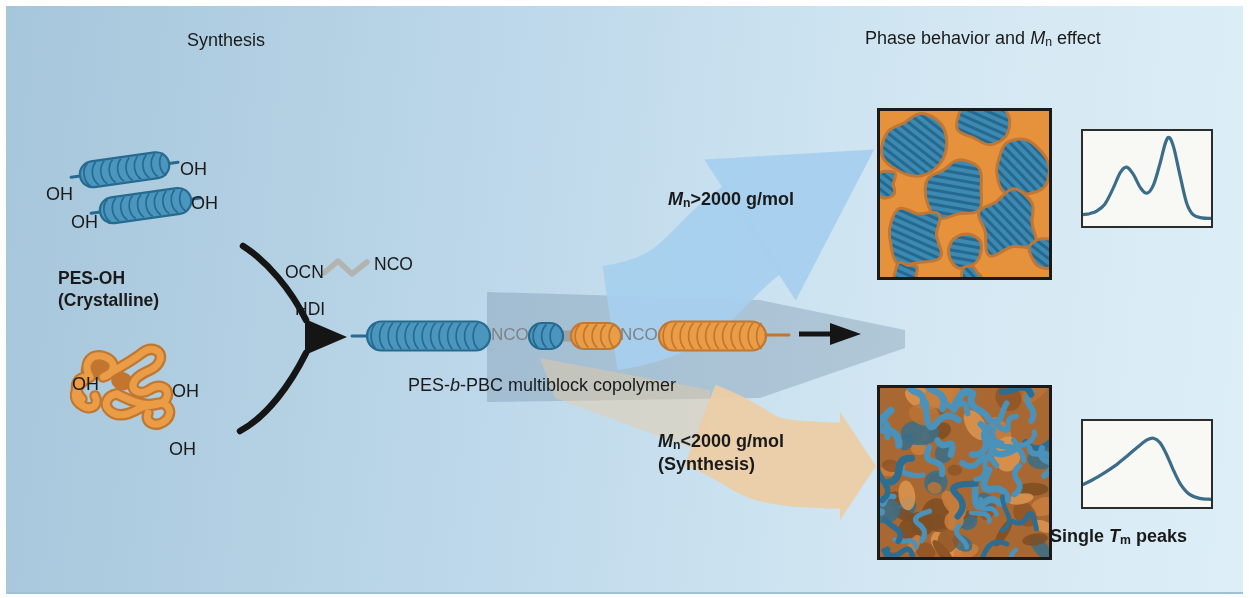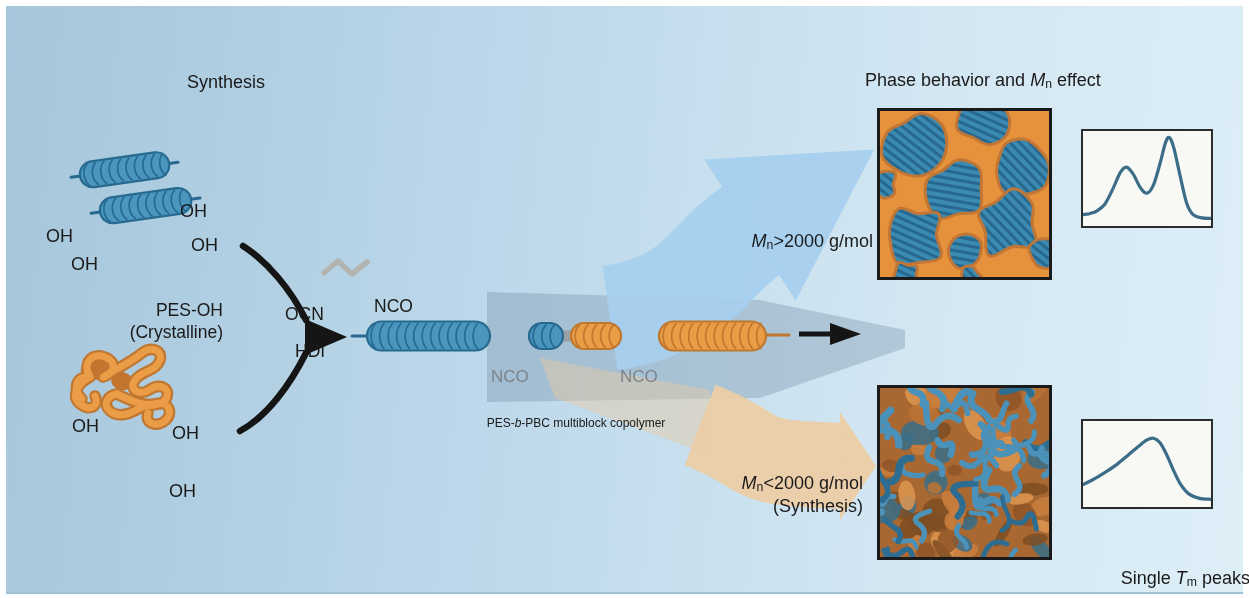--- a/index.html
+++ b/index.html
@@ -3,24 +3,24 @@
 <meta charset="utf-8">
 <style>
   html,body{margin:0;padding:0;background:#ffffff;}
   .page{position:relative;width:1249px;height:598px;overflow:hidden;
         font-family:"Liberation Sans",sans-serif;color:#1a1a1a;background:#ffffff;}
   .panel{position:absolute;left:6px;top:6px;width:1237px;height:586px;
          background:linear-gradient(96deg,#a6c6db 0%,#bdd8ea 40%,#d4e8f3 75%,#ddeef7 100%);
          border-bottom:2px solid #9fc2d8;}
   svg{display:block;}
   #scene{position:absolute;left:0;top:0;}
-  .lbl{position:absolute;font-size:17.5px;line-height:1.25;white-space:nowrap;color:#1a1a1a;margin-top:42px;}
+  .lbl{position:absolute;font-size:17.5px;line-height:1.25;white-space:nowrap;color:#1a1a1a;}
   .title{font-size:18px;}
   .oh{font-size:18px;}
-  .center{text-align:right;white-space:normal;}
+  .center{text-align:left;white-space:normal;font-weight:bold;}
   .graytxt{color:#7d8388;font-size:17px;}
   .branch{font-size:18px;line-height:1.3;}
   .cap{font-size:18px;}
   .iv{font-style:italic;}
   sub{font-size:68%;vertical-align:-0.18em;line-height:0;}
   .morph{position:absolute;border:3px solid #1a1a1a;background:#e6923d;}
   .curvebox{position:absolute;border:2.5px solid #2c2c2c;background:#f8f8f5;}
 </style>
 </head>
 <body>
@@ -152,33 +152,33 @@
 
   <div class="lbl oh" style="left:180px;top:158px">OH</div>
   <div class="lbl oh" style="left:46px;top:183px">OH</div>
   <div class="lbl oh" style="left:71px;top:211px">OH</div>
   <div class="lbl oh" style="left:191px;top:192px">OH</div>
 
   <div class="lbl oh" style="left:72px;top:373px">OH</div>
   <div class="lbl oh" style="left:172px;top:380px">OH</div>
   <div class="lbl oh" style="left:169px;top:438px">OH</div>
 
-  <div class="lbl center" style="left:58px;top:258px;width:165px">
+  <div class="lbl center" style="left:58px;top:268px;width:165px">
     <div>PES-OH</div>
     <div>(Crystalline)</div>
   </div>
 
   <div class="lbl" style="left:285px;top:262px">OCN</div>
   <div class="lbl" style="left:374px;top:254px">NCO</div>
   <div class="lbl" style="left:295px;top:299px">HDI</div>
 
   <div class="lbl graytxt" style="left:491px;top:324px">NCO</div>
   <div class="lbl graytxt" style="left:620px;top:324px">NCO</div>
 
-  <div class="lbl" style="left:420px;top:374px;width:312px;text-align:center;font-size:12px"><span>PES-</span><span class="iv">b</span><span>-PBC multiblock copolymer</span></div>
+  <div class="lbl" style="left:408px;top:374px;width:312px;font-size:18px"><span>PES-</span><span class="iv">b</span><span>-PBC multiblock copolymer</span></div>
 
   <div class="lbl branch center" style="left:668px;top:188px;width:205px">
     <div><span class="iv">M</span><sub>n</sub><span>&gt;2000 g/mol</span></div>
   </div>
   <div class="lbl branch center" style="left:658px;top:430px;width:205px">
     <div><span class="iv">M</span><sub>n</sub><span>&lt;2000 g/mol</span></div>
     <div>(Synthesis)</div>
   </div>
 
   <div class="morph" style="left:877px;top:108px">

